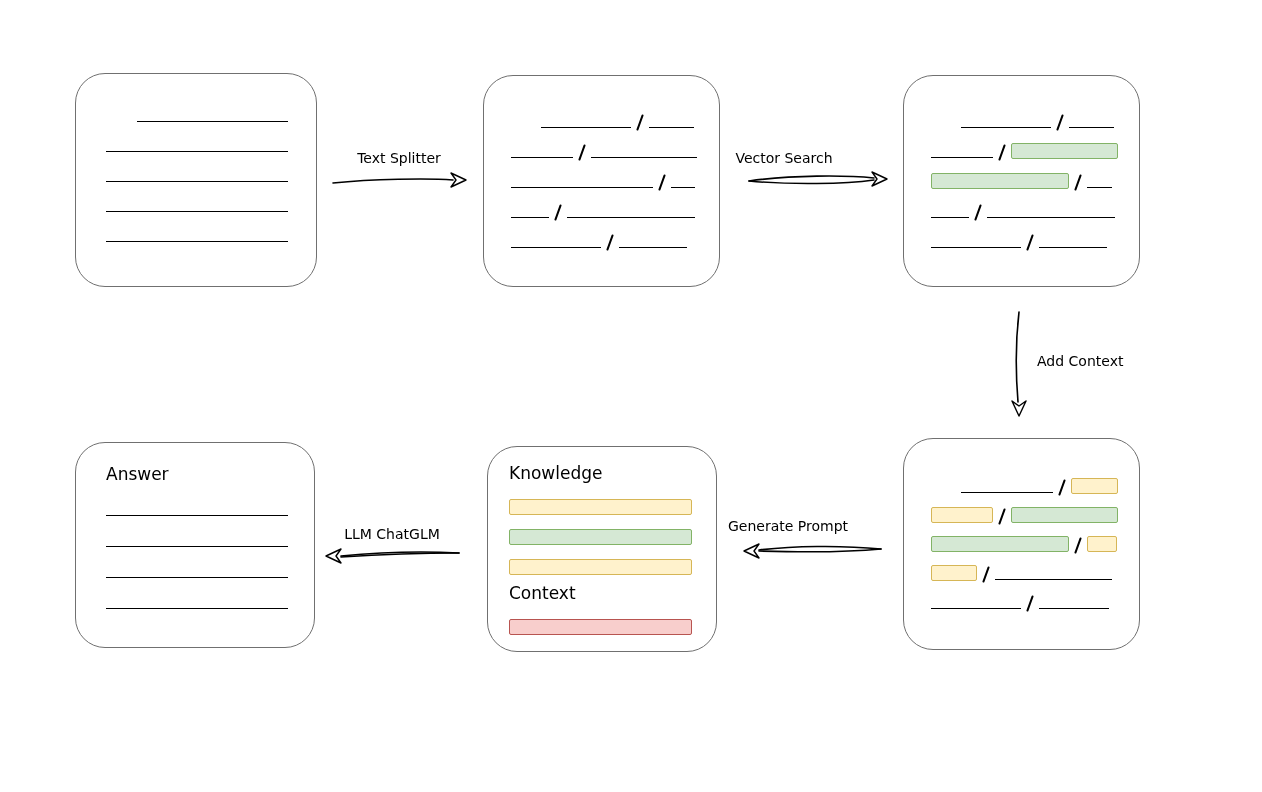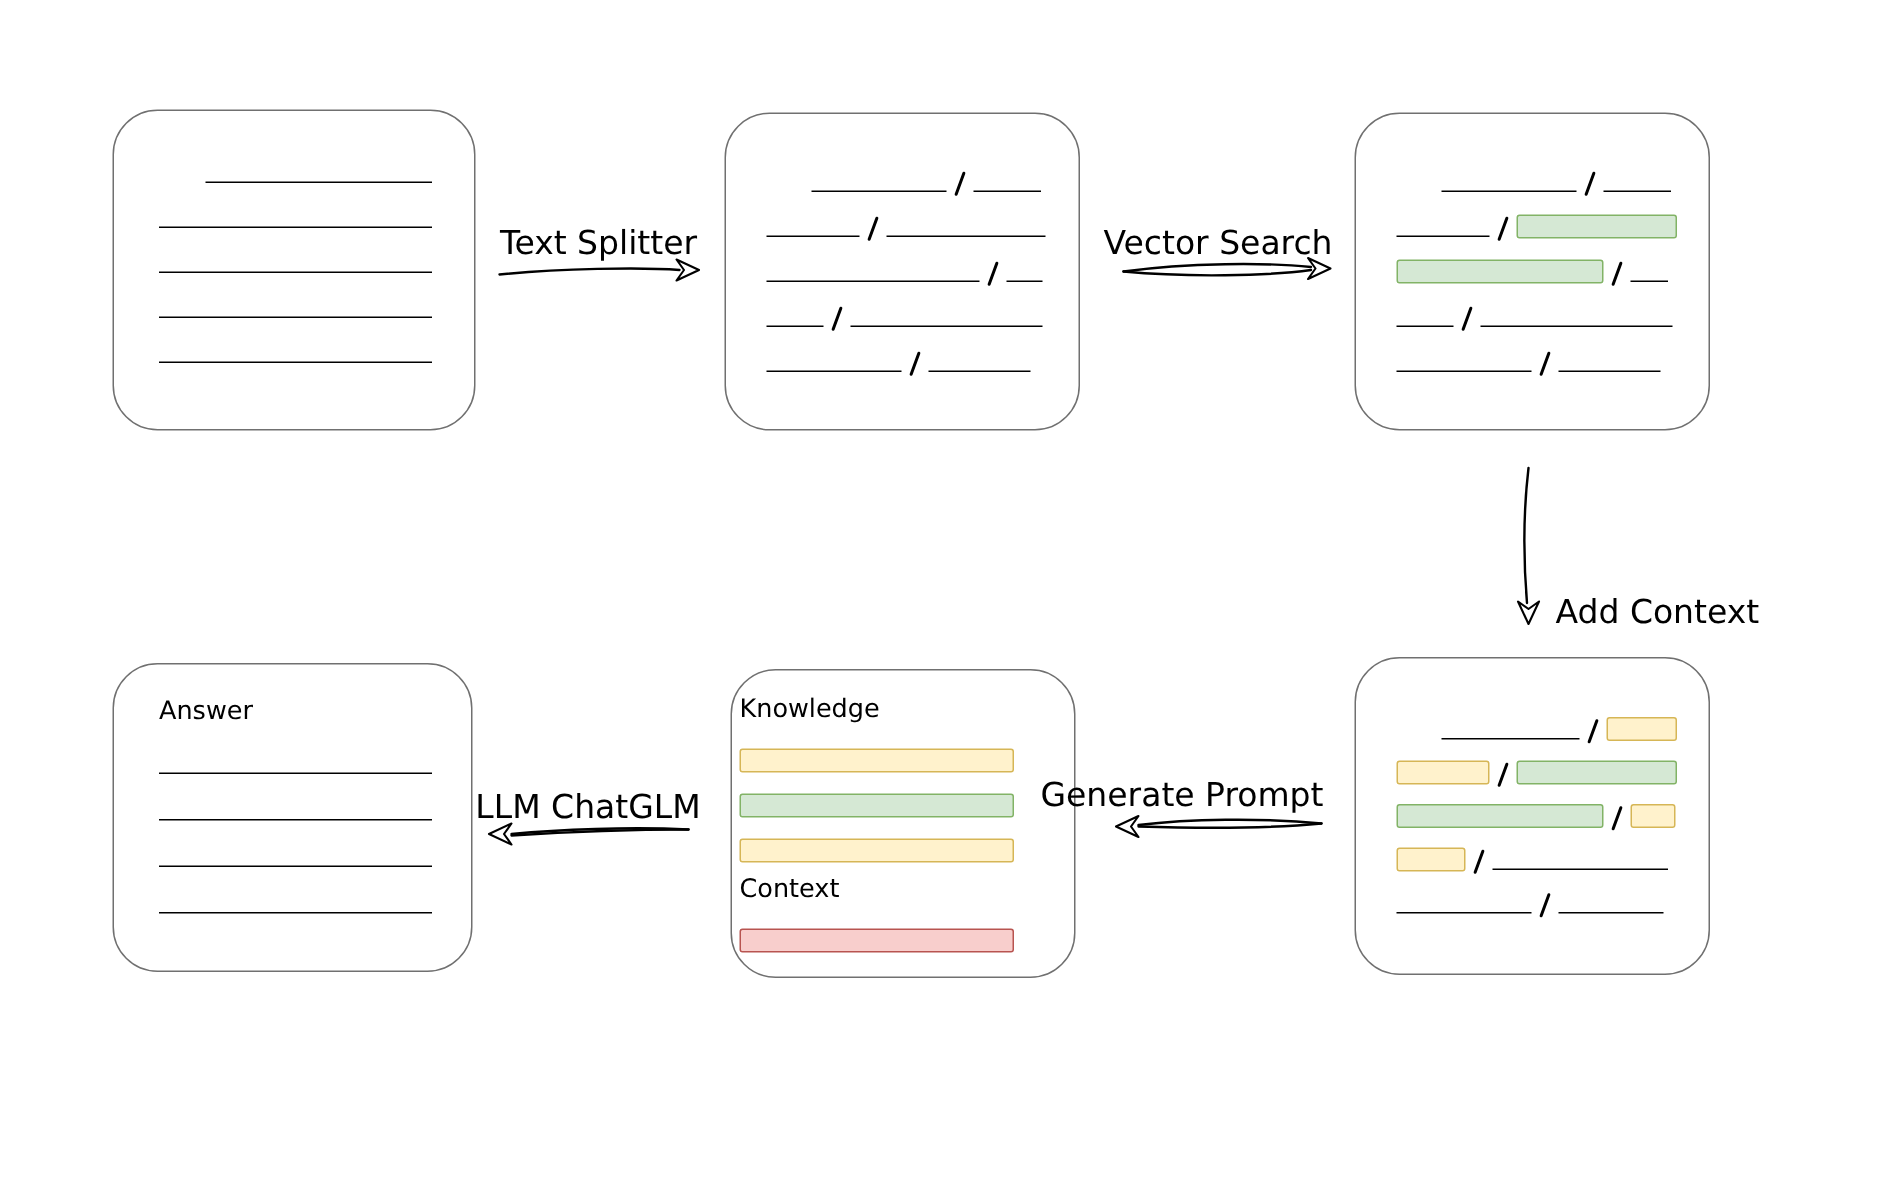--- a/index.html
+++ b/index.html
@@ -23,30 +23,30 @@
   .chip-yellow{background:var(--yellow-fill,#fff2cc);border-color:var(--yellow-border,#d6b656);}
   .chip-red{background:var(--red-fill,#f8cecc);border-color:var(--red-border,#b85450);}
   .row-label{font-size:17px;line-height:21px;white-space:nowrap;}
 
   
   .node-source {left:75px;  top:73px;  width:242px;height:214px;padding:18px 0 0 30px;}
   .node-split  {left:483px; top:75px;  width:237px;height:212px;padding:22px 0 0 27px;}
   .node-vector {left:903px; top:75px;  width:237px;height:212px;padding:22px 0 0 27px;}
   .node-context{left:903px; top:438px; width:237px;height:212px;padding:25px 0 0 27px;}
   .node-context .row{height:29px;}
-  .node-prompt {left:487px; top:446px; width:230px;height:206px;padding:7px 0 0 5px;}
+  .node-prompt {left:487px; top:446px; width:230px;height:206px;padding:7px 0 0 21px;}
   .node-answer {left:75px;  top:442px; width:240px;height:206px;padding:11px 0 0 30px;}
   .node-answer .row{height:31px;}
 
   .arrows{position:absolute;left:0;top:0;pointer-events:none;}
   .arrows path{stroke:var(--line,#000);stroke-width:1.6;fill:none;stroke-linecap:round;stroke-linejoin:round;}
   .arrows path.head{fill:#ffffff;stroke-width:1.4;}
 
   .arrow-label{
-    position:absolute;font-size:22px;white-space:nowrap;
+    position:absolute;font-size:14px;white-space:nowrap;
     transform:translateX(-50%);
     text-align:center;
   }
   .arrow-label.left-anchored{transform:none;}
   .caption{
     position:absolute;left:978px;top:684px;transform:translateX(-50%);
     font-size:17px;white-space:nowrap;
   }
 </style>
 </head>
@@ -214,18 +214,18 @@
       </div>
       <div class="row">
         <div class="seg-line" style="width: 182px;"></div>
       </div>
       <div class="row">
         <div class="seg-line" style="width: 182px;"></div>
       </div>
     </div>
 
   <div class="arrow-label" style="left:399px;top:150px;">Text Splitter</div>
-  <div class="arrow-label" style="left:812px;top:150px;">Vector Search</div>
-  <div class="arrow-label left-anchored" style="left:1037px;top:353px;margin-top:43px;">Add Context</div>
+  <div class="arrow-label" style="left:784px;top:150px;">Vector Search</div>
+  <div class="arrow-label left-anchored" style="left:1037px;top:353px;">Add Context</div>
   <div class="arrow-label" style="left:788px;top:518px;">Generate Prompt</div>
   <div class="arrow-label" style="left:392px;top:526px;">LLM ChatGLM</div>
 
 </div>
 
 </body></html>

